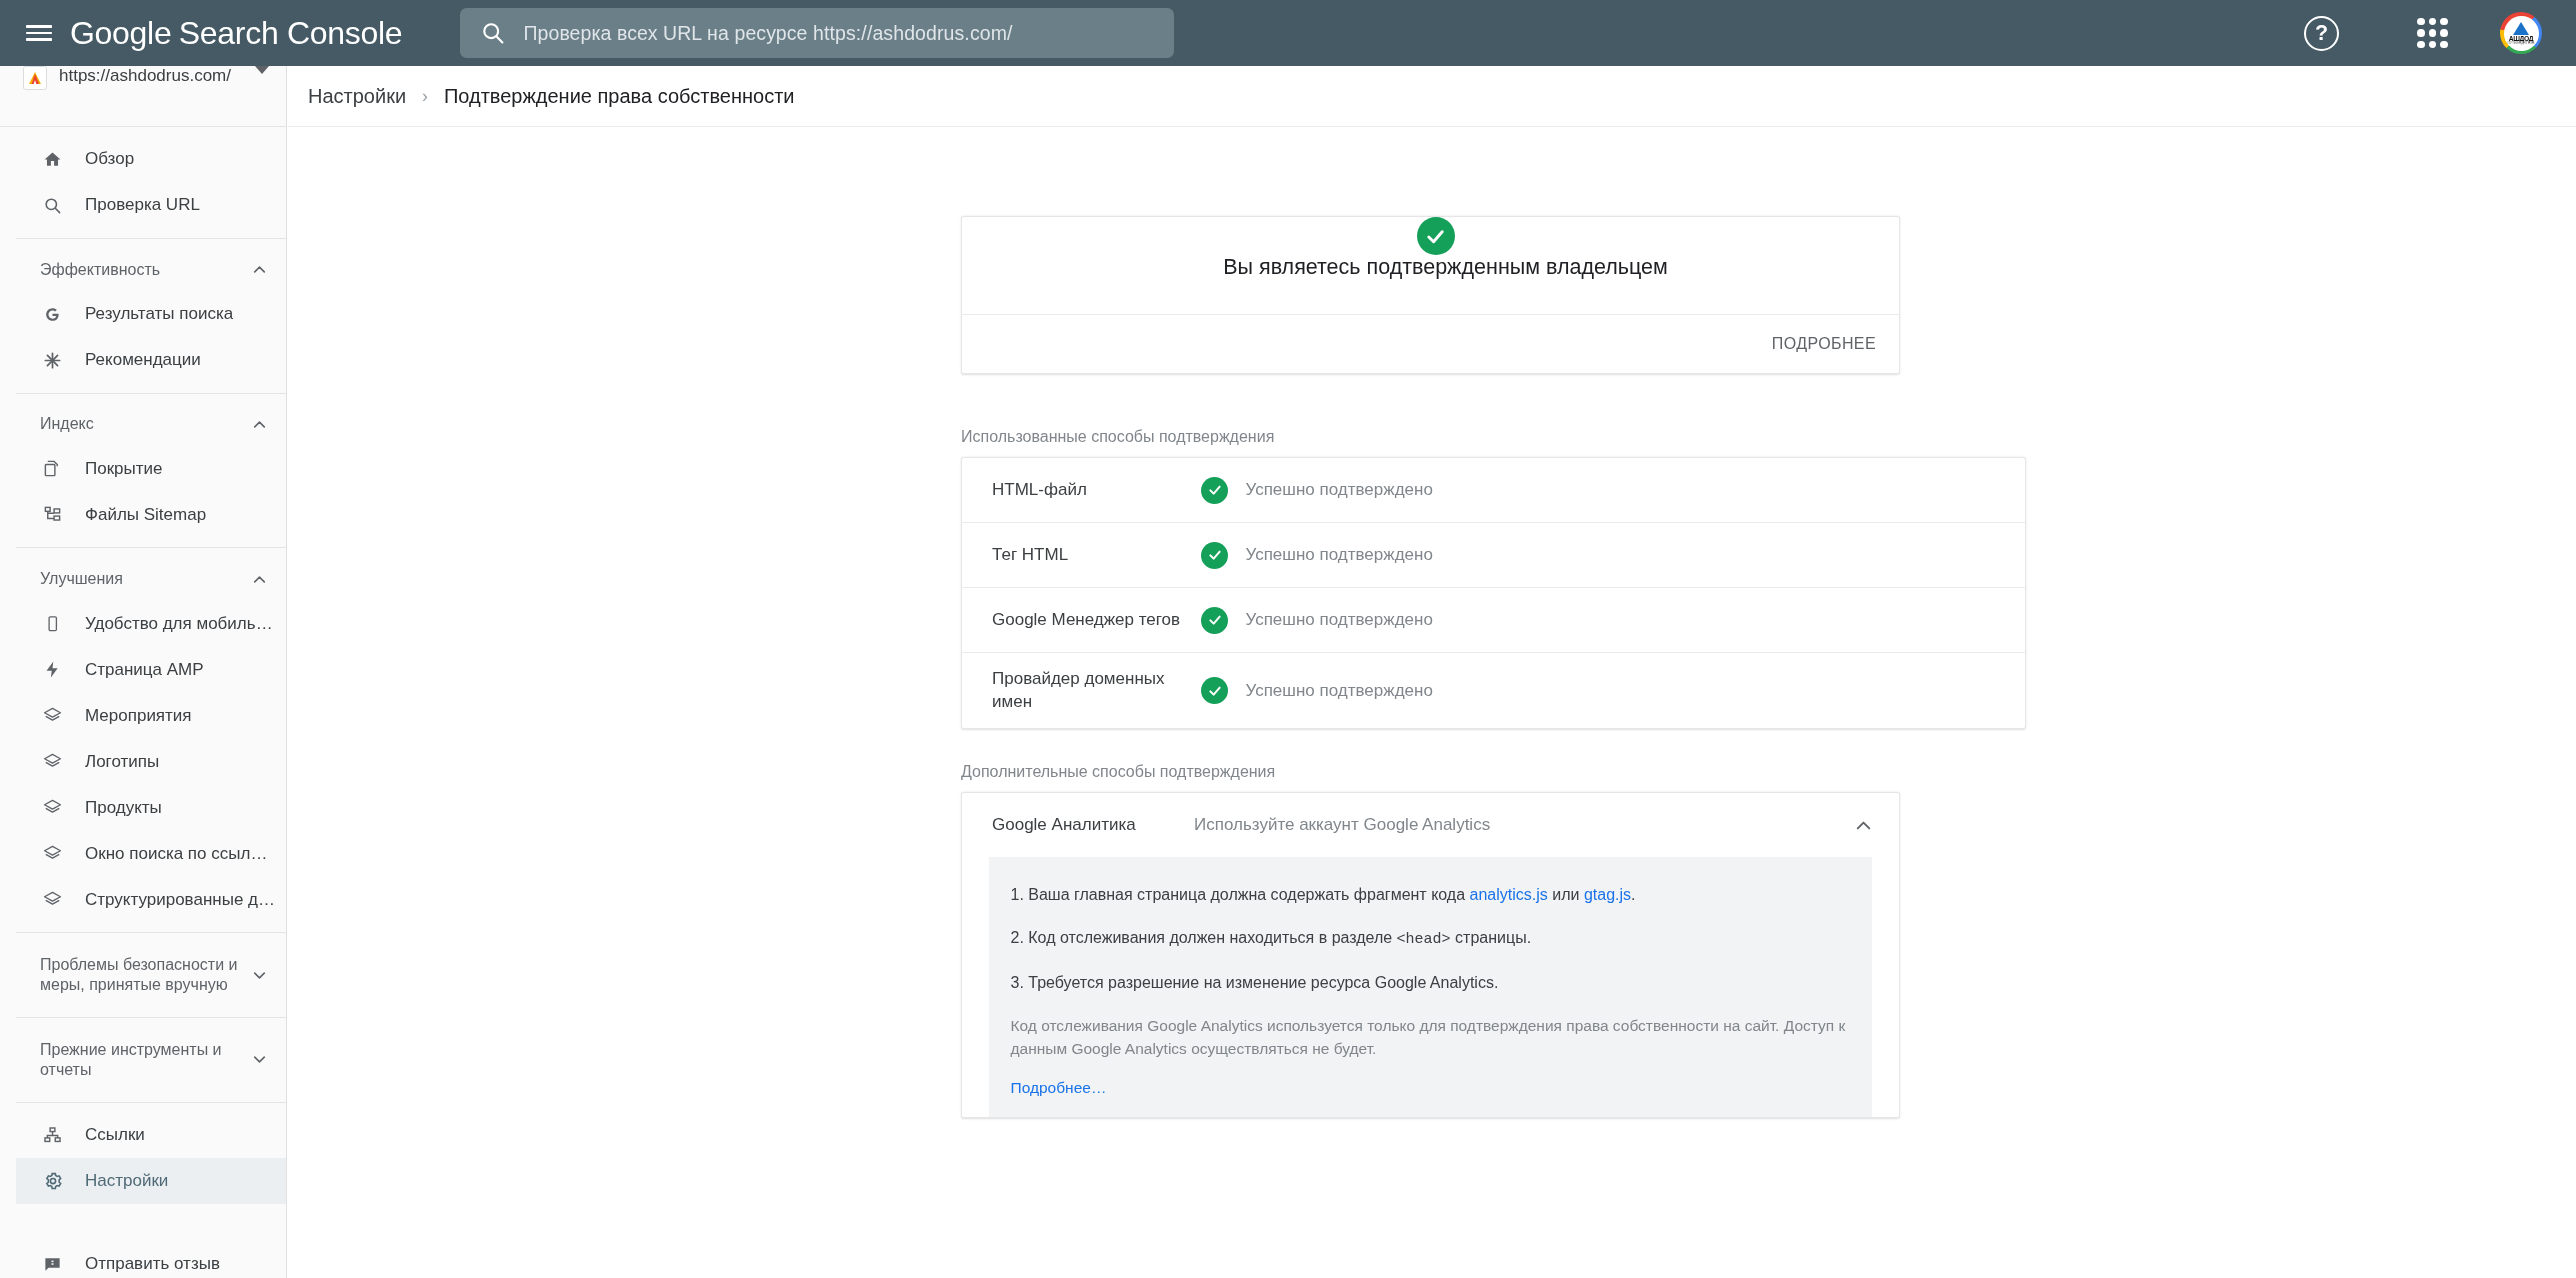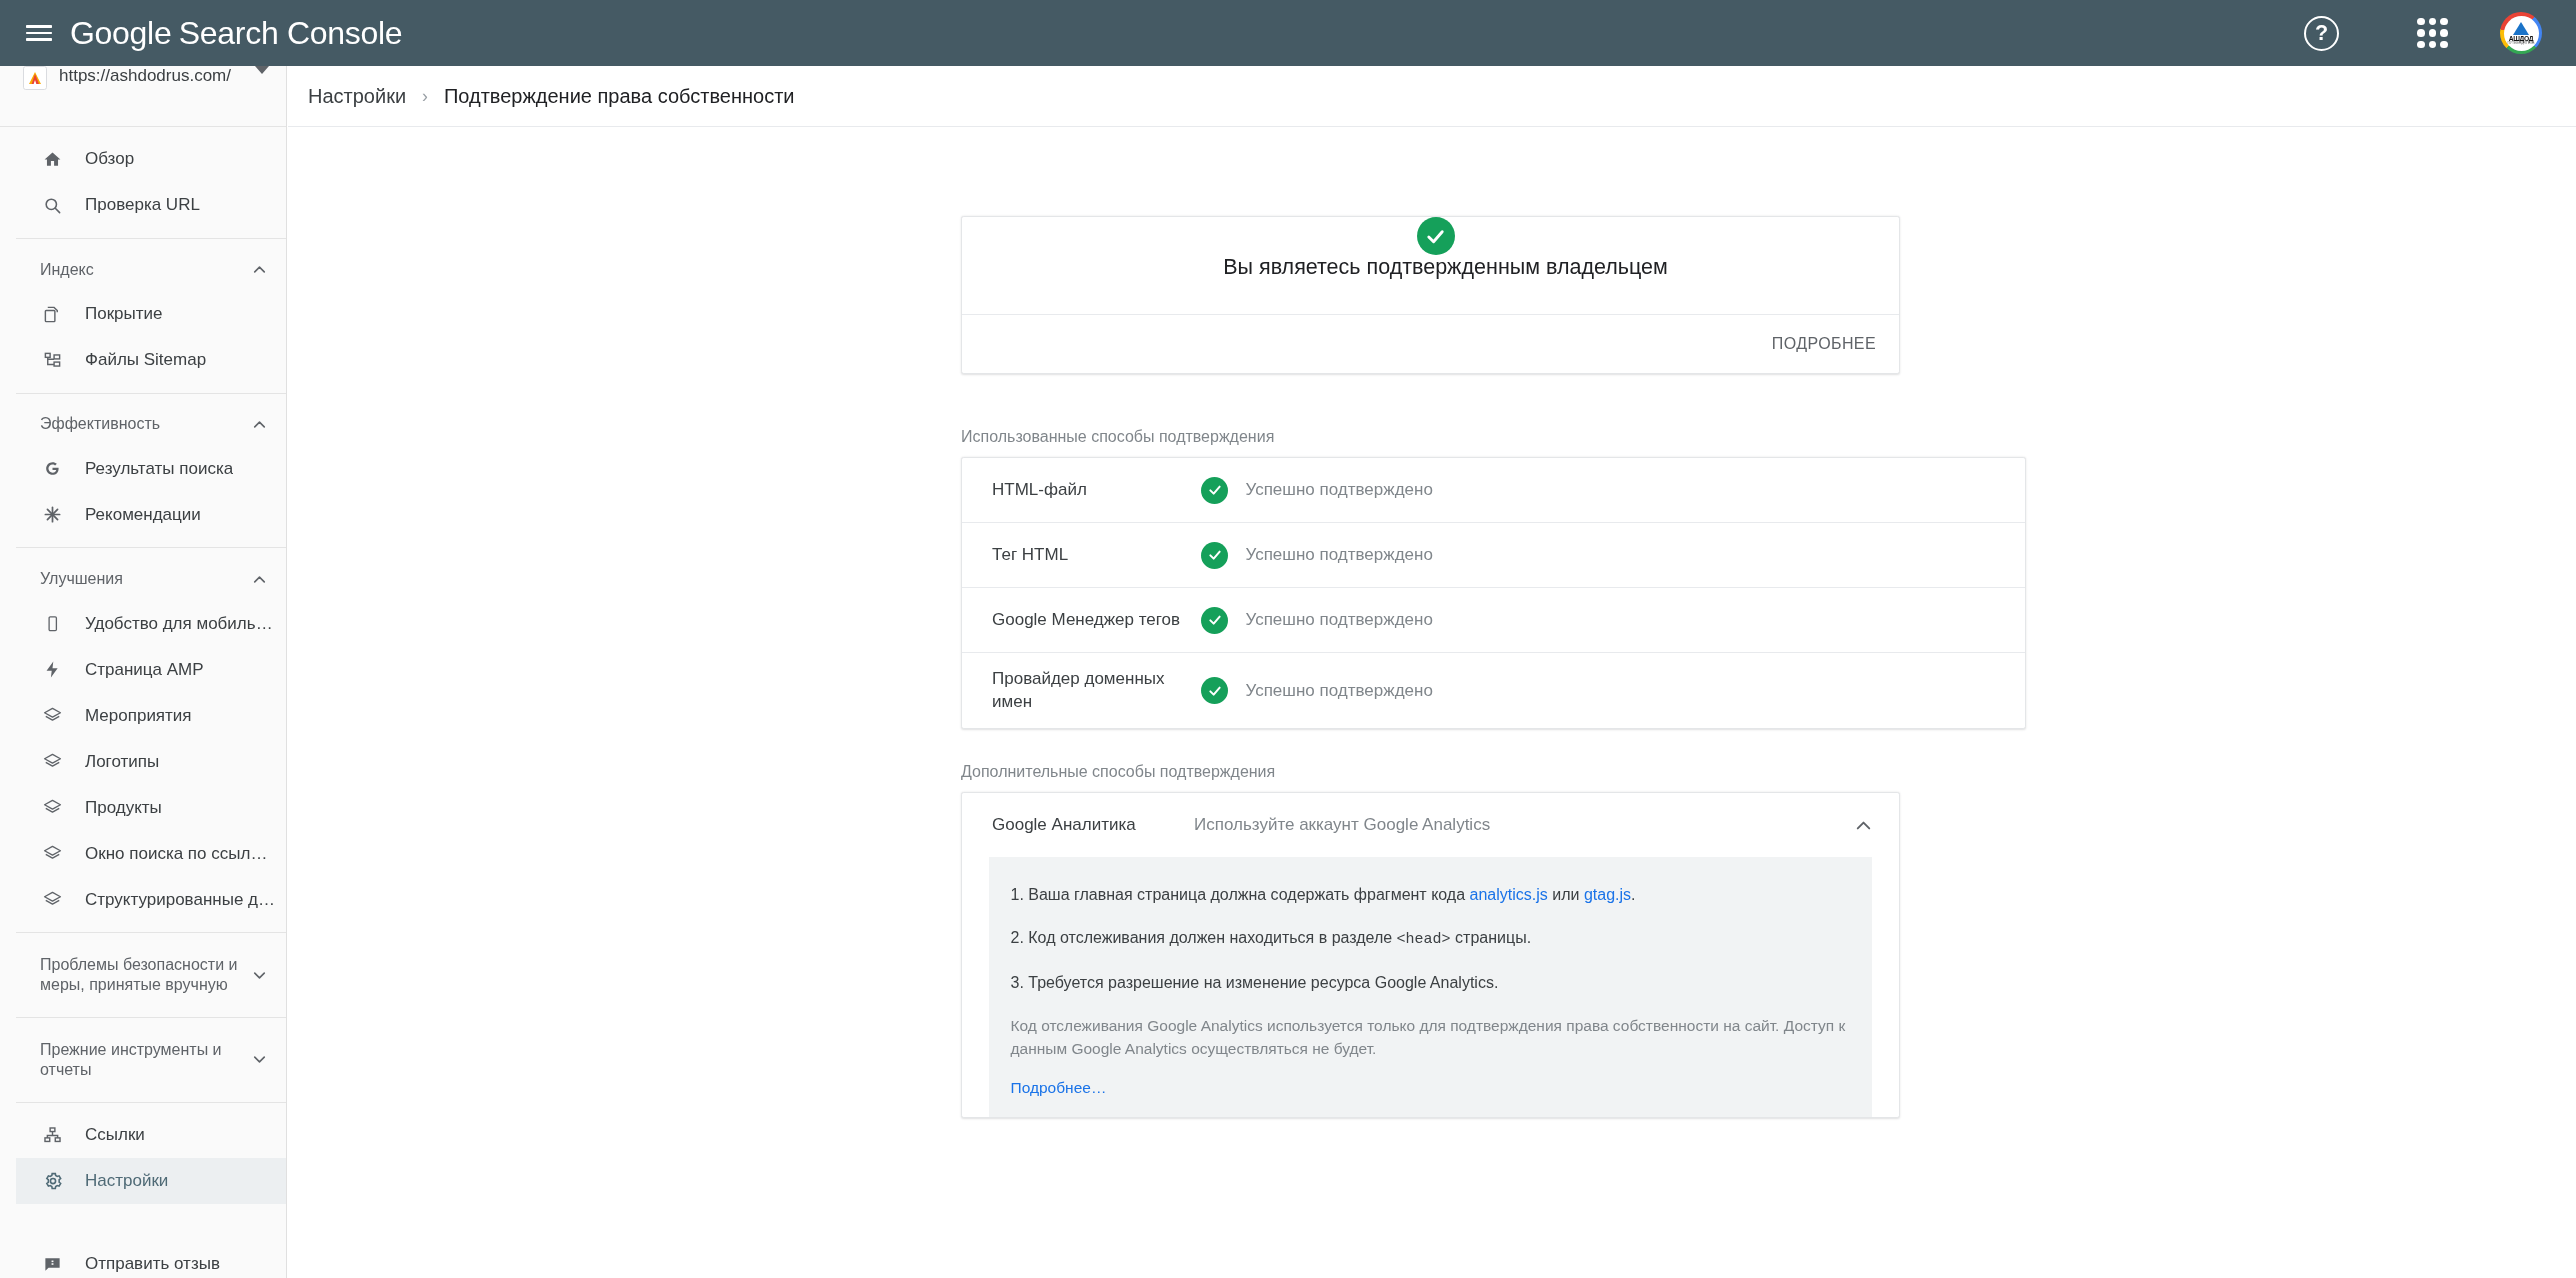--- a/index.html
+++ b/index.html
@@ -264,20 +264,27 @@
   <div class="hamburger">
     <span></span>
       <span></span>
       <span></span>
   </div>
   <div class="brand">
     <span class="g-word">Google</span>
     <span class="sc-word">Search Console</span>
   </div>
 
+  <div class="search-wrap">
+    <svg class="search-icon" viewBox="0 0 24 24" fill="none" stroke="#ffffff" stroke-width="2">
+      <circle cx="10.5" cy="10.5" r="6.5"></circle>
+        <line x1="15.5" y1="15.5" x2="21" y2="21" stroke-linecap="round"></line>
+    </svg>
+    <span class="search-placeholder">Проверка всех URL на ресурсе https://ashdodrus.com/</span>
+  </div>
 
   <div class="header-right">
     <div class="help-icon">
       <span>?</span>
     </div>
     <div class="apps-icon">
       <i></i>
         <i></i>
         <i></i>
         <i></i>
@@ -325,20 +332,48 @@
           <circle cx="10.5" cy="10.5" r="6.5"></circle>
             <line x1="15.5" y1="15.5" x2="21" y2="21" stroke-linecap="round"></line>
         </svg>
       </span>
       <span class="label">Проверка URL</span>
     </div>
   </div>
 
   <div class="nav-group bordered">
     <div class="section-header">
+      <span class="sec-title">Эффективность</span>
+      <svg class="chev" viewBox="0 0 24 24" fill="none" stroke="#5f6368" stroke-width="2">
+        <polyline points="6,15 12,9 18,15" stroke-linecap="round" stroke-linejoin="round"></polyline>
+      </svg>
+    </div>
+    <div class="nav-item">
+      <span class="ico">
+        <svg viewBox="0 0 24 24" width="19" height="19" fill="#5f6368">
+            <path d="M12 11v2.8h4.7c-.2 1.2-1.4 3.5-4.7 3.5-2.8 0-5.1-2.3-5.1-5.2S9.2 6.9 12 6.9c1.6 0 2.7.7 3.3 1.3l2.2-2.1C16.1 4.8 14.2 4 12 4 7.6 4 4 7.6 4 12s3.6 8 8 8c4.6 0 7.7-3.2 7.7-7.8 0-.5 0-.9-.1-1.2z"></path>
+          </svg>
+      </span>
+      <span class="label">Результаты поиска</span>
+    </div>
+    <div class="nav-item">
+      <span class="ico">
+        <svg viewBox="0 0 24 24" width="19" height="19" stroke="#5f6368" stroke-width="2.2" stroke-linecap="round">
+          <line x1="12" y1="3" x2="12" y2="21"></line>
+            <line x1="3" y1="12" x2="21" y2="12"></line>
+          <line x1="5.6" y1="5.6" x2="18.4" y2="18.4"></line>
+            <line x1="18.4" y1="5.6" x2="5.6" y2="18.4"></line>
+        </svg>
+      </span>
+      <span class="label">Рекомендации</span>
+    </div>
+  </div>
+
+  <div class="nav-group bordered">
+    <div class="section-header">
       <span class="sec-title">Индекс</span>
       <svg class="chev" viewBox="0 0 24 24" fill="none" stroke="#5f6368" stroke-width="2">
         <polyline points="6,15 12,9 18,15" stroke-linecap="round" stroke-linejoin="round"></polyline>
       </svg>
     </div>
     <div class="nav-item">
       <span class="ico">
         <svg viewBox="0 0 24 24" width="19" height="19" fill="none" stroke="#5f6368" stroke-width="1.8">
           <path d="M6 3h8l4 4v2"></path>
             <rect x="3" y="7" width="12" height="14" rx="1"></rect>
@@ -349,48 +384,20 @@
     <div class="nav-item">
       <span class="ico">
         <svg viewBox="0 0 24 24" width="19" height="19" fill="none" stroke="#5f6368" stroke-width="1.8">
           <rect x="3" y="3" width="6" height="5"></rect>
             <rect x="14" y="5" width="7" height="5"></rect>
           <rect x="14" y="14" width="7" height="5"></rect>
             <path d="M6 8v9h8M6 10.5h8"></path>
         </svg>
       </span>
       <span class="label">Файлы Sitemap</span>
-    </div>
-  </div>
-
-  <div class="nav-group bordered">
-    <div class="section-header">
-      <span class="sec-title">Эффективность</span>
-      <svg class="chev" viewBox="0 0 24 24" fill="none" stroke="#5f6368" stroke-width="2">
-        <polyline points="6,15 12,9 18,15" stroke-linecap="round" stroke-linejoin="round"></polyline>
-      </svg>
-    </div>
-    <div class="nav-item">
-      <span class="ico">
-        <svg viewBox="0 0 24 24" width="19" height="19" fill="#5f6368">
-            <path d="M12 11v2.8h4.7c-.2 1.2-1.4 3.5-4.7 3.5-2.8 0-5.1-2.3-5.1-5.2S9.2 6.9 12 6.9c1.6 0 2.7.7 3.3 1.3l2.2-2.1C16.1 4.8 14.2 4 12 4 7.6 4 4 7.6 4 12s3.6 8 8 8c4.6 0 7.7-3.2 7.7-7.8 0-.5 0-.9-.1-1.2z"></path>
-          </svg>
-      </span>
-      <span class="label">Результаты поиска</span>
-    </div>
-    <div class="nav-item">
-      <span class="ico">
-        <svg viewBox="0 0 24 24" width="19" height="19" stroke="#5f6368" stroke-width="2.2" stroke-linecap="round">
-          <line x1="12" y1="3" x2="12" y2="21"></line>
-            <line x1="3" y1="12" x2="21" y2="12"></line>
-          <line x1="5.6" y1="5.6" x2="18.4" y2="18.4"></line>
-            <line x1="18.4" y1="5.6" x2="5.6" y2="18.4"></line>
-        </svg>
-      </span>
-      <span class="label">Рекомендации</span>
     </div>
   </div>
 
   <div class="nav-group bordered">
     <div class="section-header">
       <span class="sec-title">Улучшения</span>
       <svg class="chev" viewBox="0 0 24 24" fill="none" stroke="#5f6368" stroke-width="2">
         <polyline points="6,15 12,9 18,15" stroke-linecap="round" stroke-linejoin="round"></polyline>
       </svg>
     </div>

